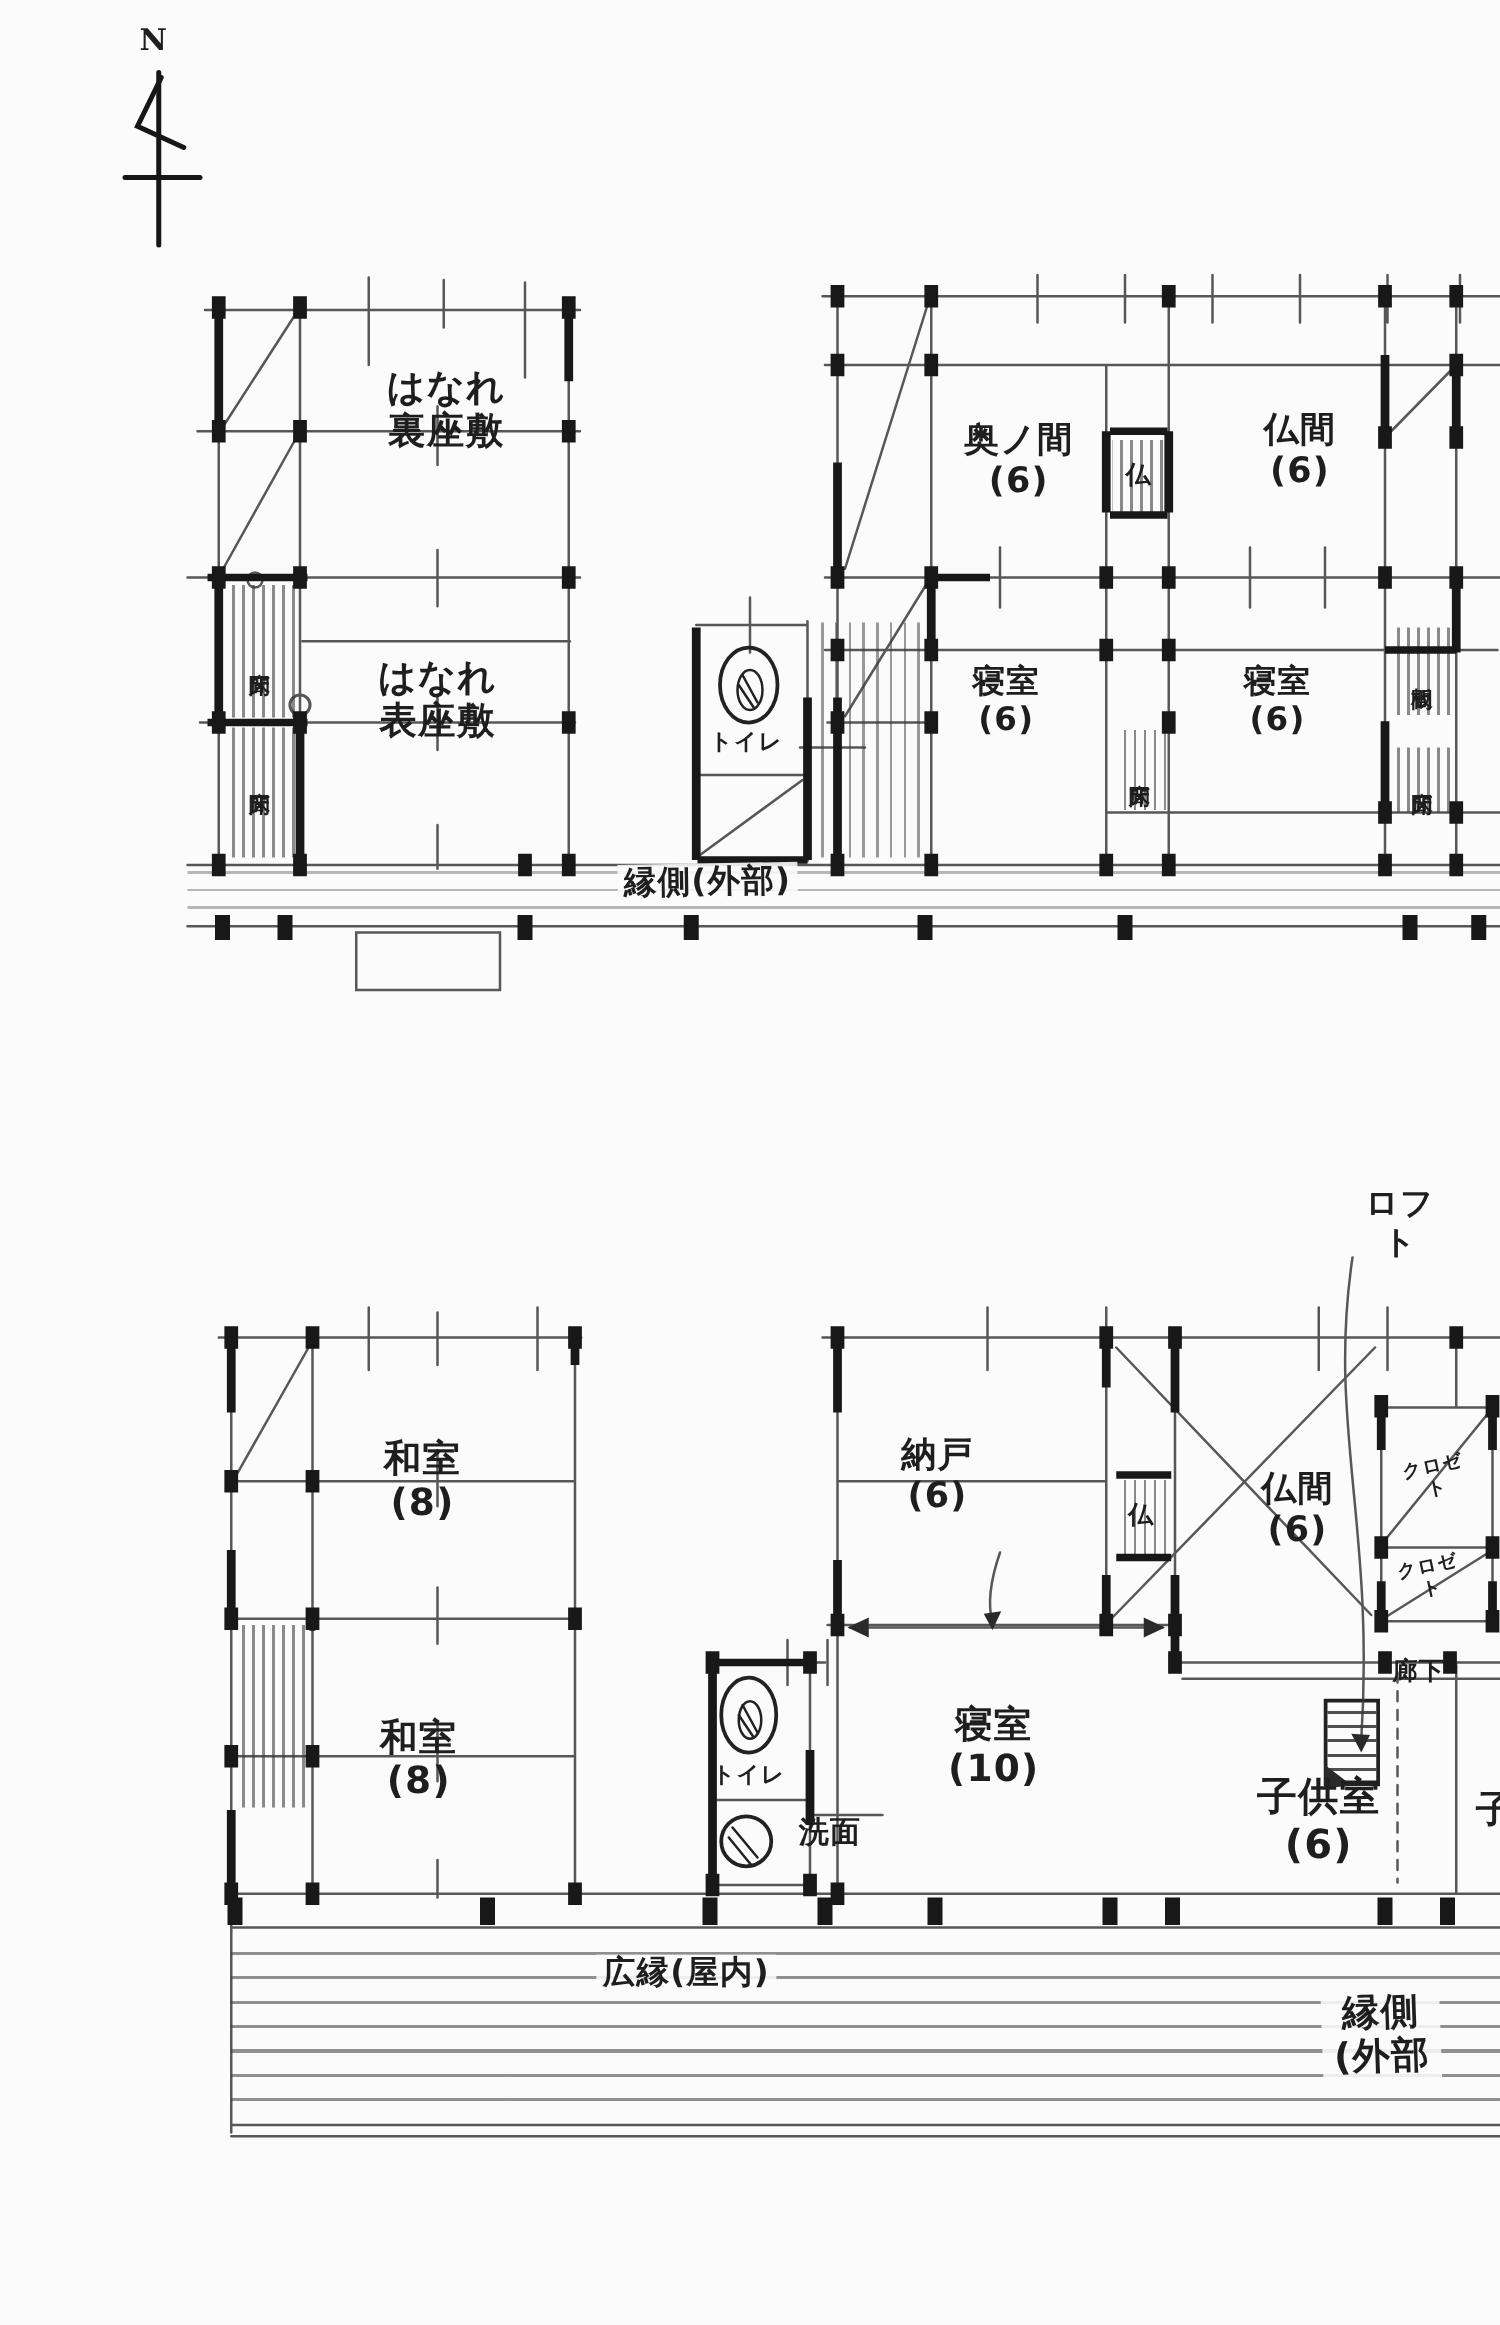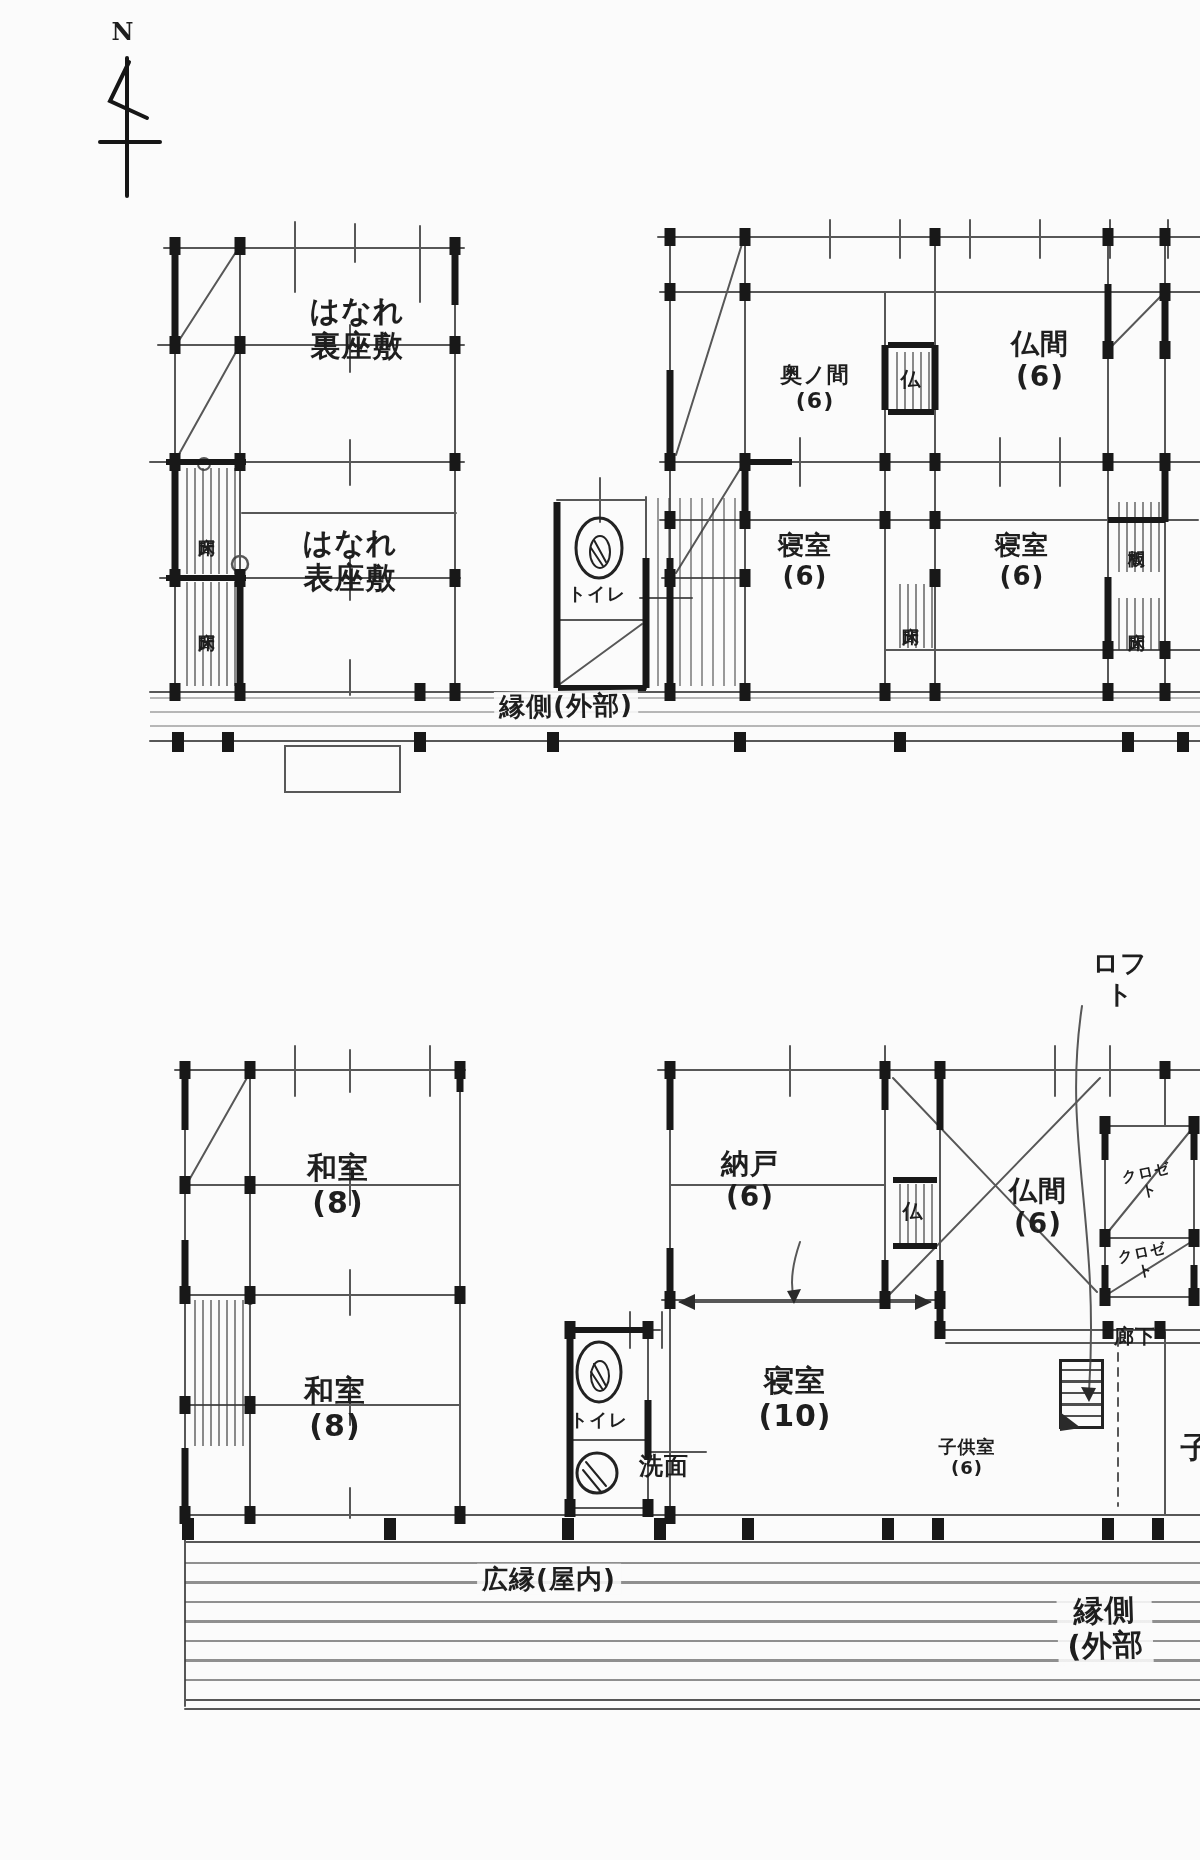--- a/index.html
+++ b/index.html
@@ -129,21 +129,21 @@
       <path d="M586,1462 l20,24 M583,1470 l18,22" stroke-width="2"></path>
     </g>
   </svg>
 
   <div class="lbl north" style="left:123px;top:32px;font-size:24px">N</div>
 
   <div class="lbl" style="left:357px;top:328px;font-size:30px">はなれ
 裏座敷</div>
   <div class="lbl" style="left:350px;top:560px;font-size:30px">はなれ
 表座敷</div>
-  <div class="lbl" style="left:815px;top:388px;font-size:22px">奥ノ間
+  <div class="lbl" style="left:815px;top:368px;font-size:28px">奥ノ間
 (6)</div>
   <div class="lbl" style="left:1040px;top:360px;font-size:28px">仏間
 (6)</div>
   <div class="lbl" style="left:911px;top:380px;font-size:20px">仏</div>
   <div class="lbl" style="left:805px;top:561px;font-size:26px">寝室
 (6)</div>
   <div class="lbl" style="left:1022px;top:561px;font-size:26px">寝室
 (6)</div>
   <div class="lbl" style="left:597px;top:594px;font-size:18px">トイレ</div>
   <div class="lbl vert" style="left:207px;top:527px;font-size:17px">床間</div>
@@ -160,21 +160,21 @@
 (8)</div>
   <div class="lbl" style="left:750px;top:1180px;font-size:28px">納戸
 (6)</div>
   <div class="lbl" style="left:1038px;top:1207px;font-size:28px">仏間
 (6)</div>
   <div class="lbl" style="left:913px;top:1212px;font-size:20px">仏</div>
   <div class="lbl" style="left:1148px;top:1182px;font-size:15px;transform:translate(-50%,-50%) rotate(-12deg)">クロゼト</div>
   <div class="lbl" style="left:1144px;top:1262px;font-size:15px;transform:translate(-50%,-50%) rotate(-12deg)">クロゼト</div>
   <div class="lbl" style="left:795px;top:1398px;font-size:30px">寝室
 (10)</div>
-  <div class="lbl" style="left:967px;top:1457px;font-size:18px">子供室
+  <div class="lbl" style="left:1055px;top:1457px;font-size:32px">子供室
 (6)</div>
   <div class="lbl" style="left:1135px;top:1337px;font-size:20px">廊下</div>
   <div class="lbl" style="left:599px;top:1420px;font-size:18px">トイレ</div>
   <div class="lbl" style="left:664px;top:1466px;font-size:24px">洗面</div>
   <div class="lbl bg" style="left:549px;top:1579px;font-size:26px">広縁(屋内)</div>
   <div class="lbl bg" style="left:1105px;top:1628px;font-size:30px;transform:translate(-50%,-50%) rotate(-2deg)">縁側(外部</div>
   <div class="lbl" style="left:1196px;top:1448px;font-size:30px">子</div>
 </div>
 
 </body></html>

